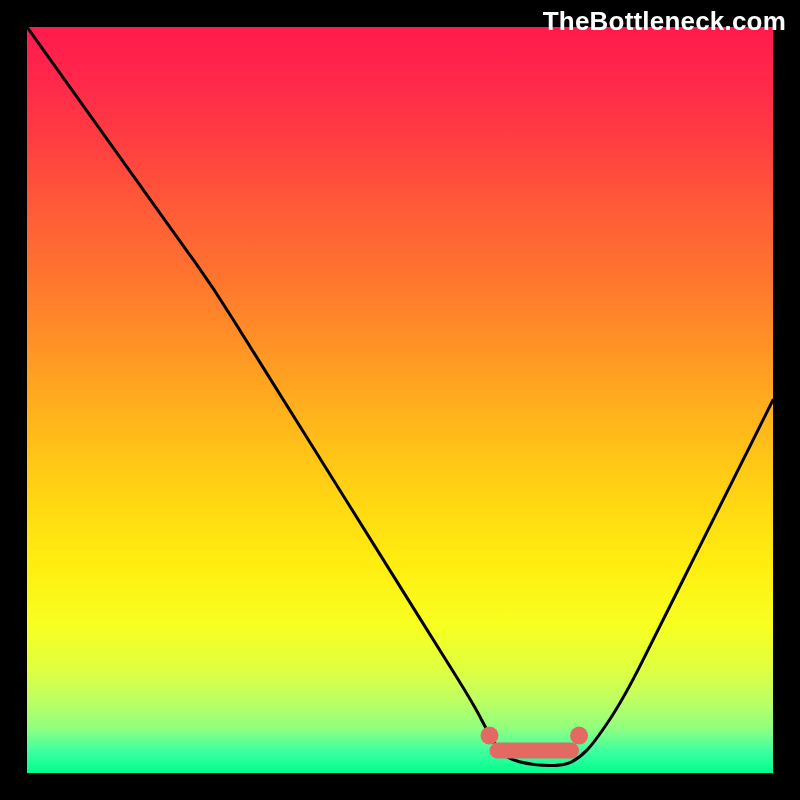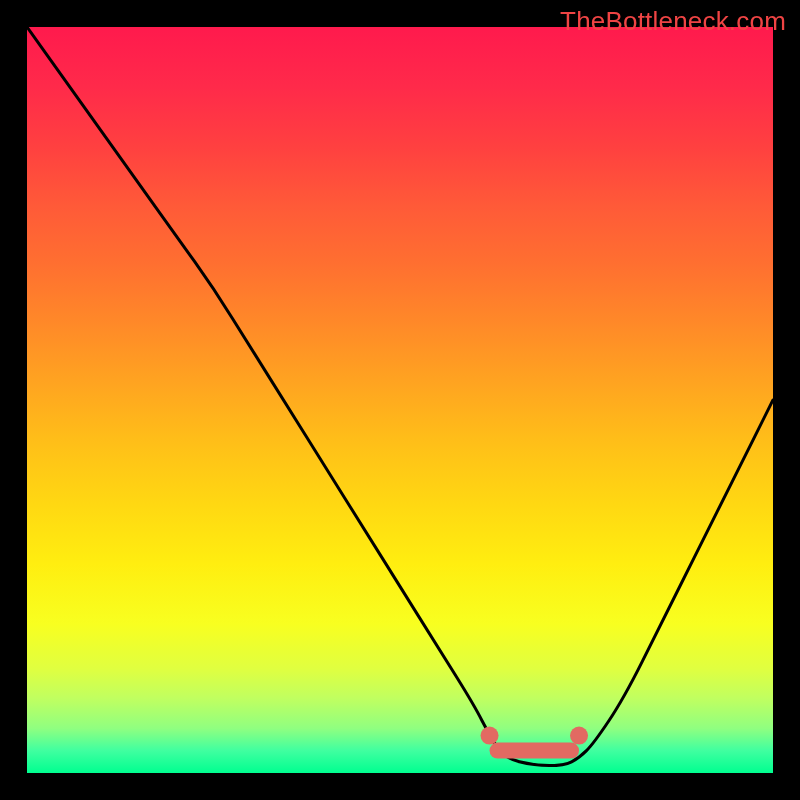--- a/index.html
+++ b/index.html
@@ -34,22 +34,22 @@
       #40ffa0 97%,
       #00ff90 100%
     );
   }
   .watermark {
     position: absolute;
     top: 6px;
     right: 14px;
     font-family: Arial, Helvetica, sans-serif;
     font-size: 26px;
-    font-weight: 400;
-    color: #ef4444;
+    font-weight: 700;
+    color: #ffffff;
     letter-spacing: 0.2px;
   }
   svg.curve {
     position: absolute;
     left: 0;
     top: 0;
     width: 746px;
     height: 746px;
   }
 </style>

